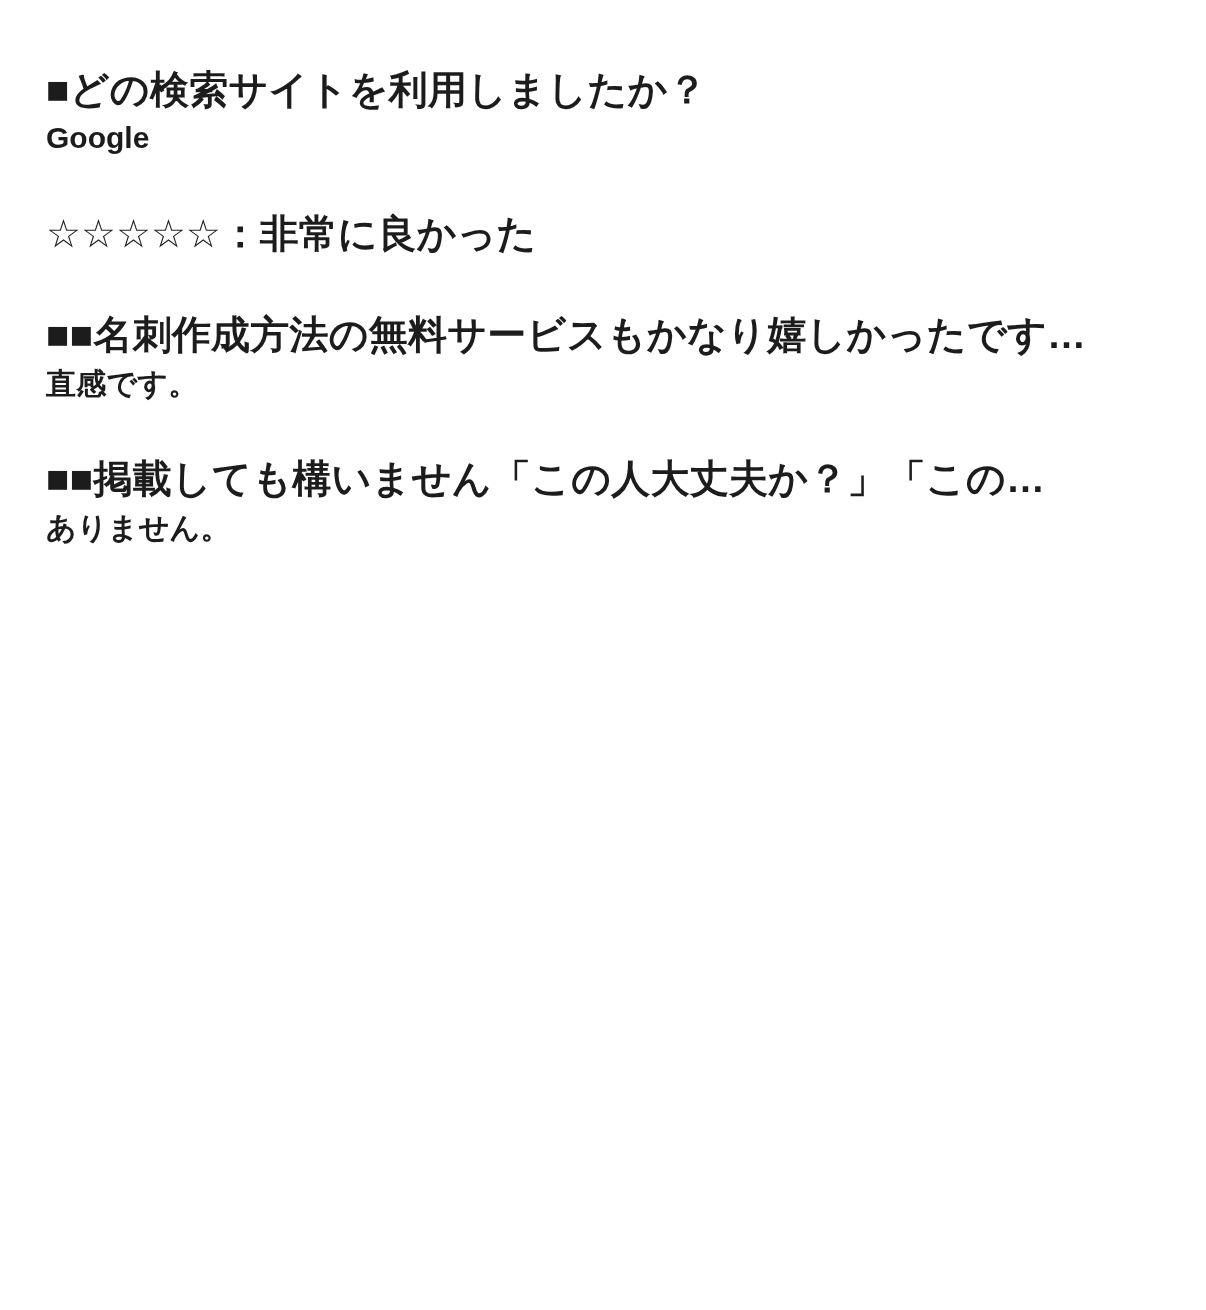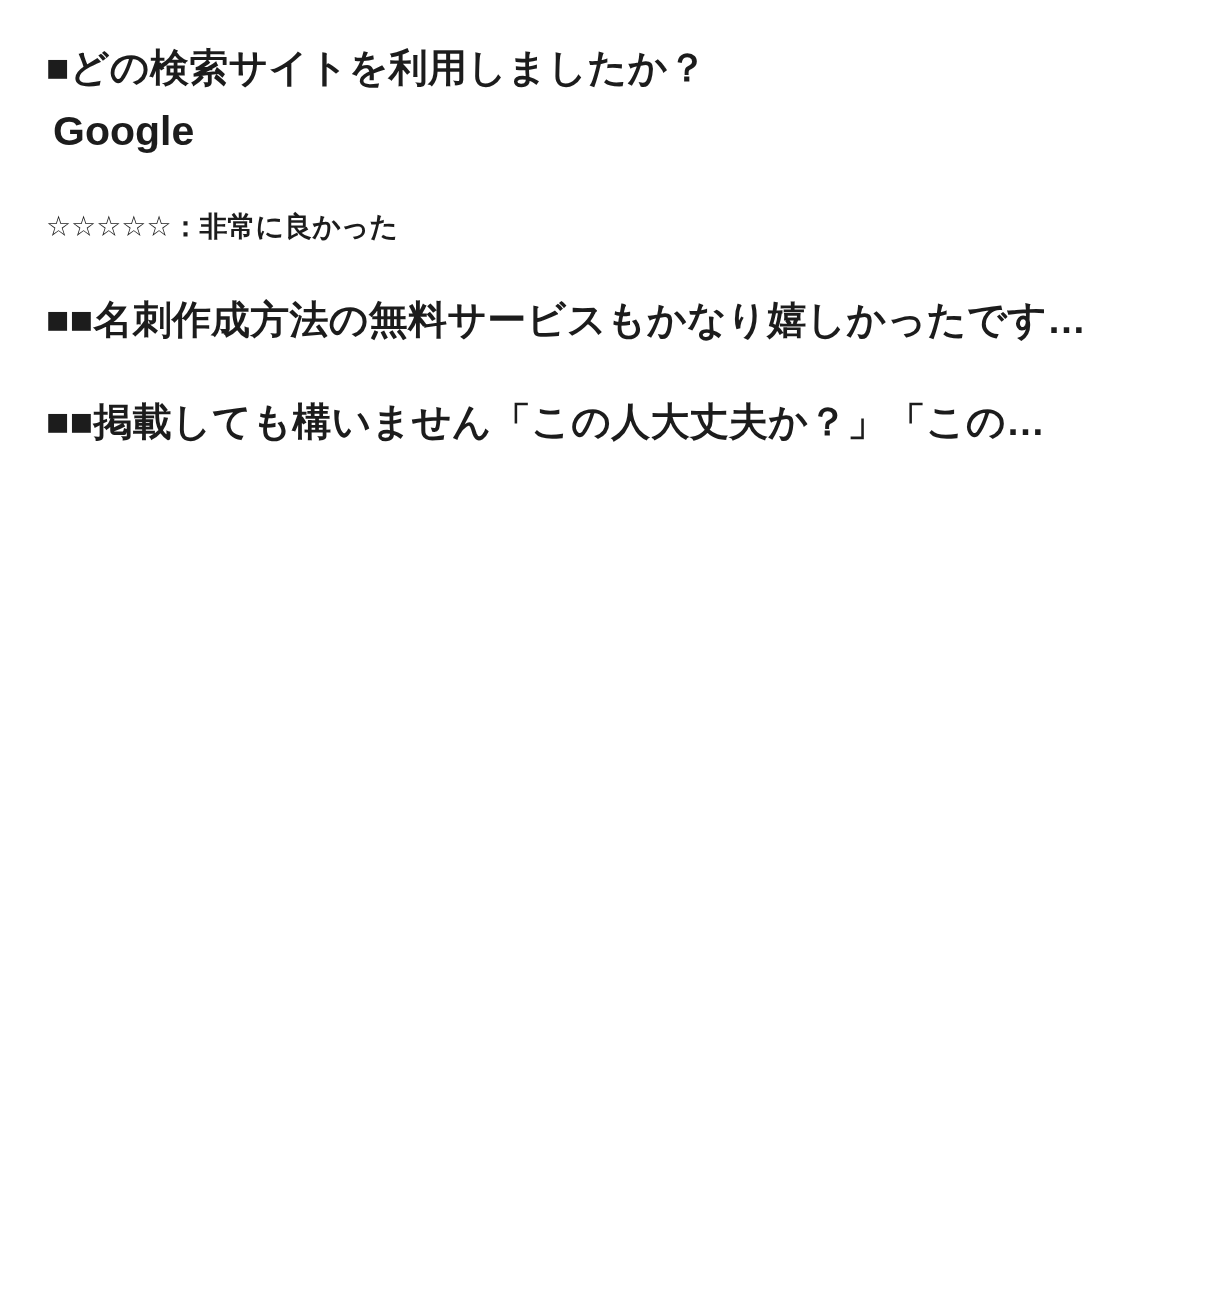--- a/index.html
+++ b/index.html
@@ -8,51 +8,51 @@
     background: #ffffff;
   }
   body {
     width: 1206px;
     height: 1310px;
     font-family: "Liberation Sans", "DejaVu Sans", sans-serif;
     color: #1c1c1c;
     overflow: hidden;
   }
   .page {
-    padding: 40px 46px 0 46px;
+    padding: 62px 46px 0 46px;
     box-sizing: border-box;
     width: 1206px;
   }
   .qa-block {
     margin-bottom: 46px;
   }
   .qa-block:last-child {
     margin-bottom: 0;
   }
   .question {
     font-size: 39px;
     font-weight: 700;
     line-height: 1.42;
     letter-spacing: 0.2px;
     margin: 0;
     word-break: break-all;
   }
   .answer {
-    font-size: 41px;
+    font-size: 30px;
     font-weight: 700;
     line-height: 1.42;
     letter-spacing: 0.2px;
-    margin: 7px;
+    margin: 0;
     word-break: break-all;
   }
   .answer.latin {
     letter-spacing: 0px;
   }
   .stars {
-    font-size: 28px;
+    font-size: 39px;
     font-weight: 700;
     line-height: 1.42;
     margin: 0;
   }
 </style>
 </head>
 <body>
 
 <div class="page">
 
@@ -66,19 +66,21 @@
 
   <div class="qa-block">
     <p class="stars">☆☆☆☆☆：非常に良かった</p>
   </div>
 
   <div class="qa-block">
   </div>
 
   <div class="qa-block">
     <p class="question">■■名刺作成方法の無料サービスもかなり嬉しかったです…</p>
+    <p class="answer">直感です。</p>
   </div>
 
   <div class="qa-block">
     <p class="question">■■掲載しても構いません「この人大丈夫か？」「この…</p>
+    <p class="answer">ありません。</p>
   </div>
 
 </div>
 
 </body></html>

